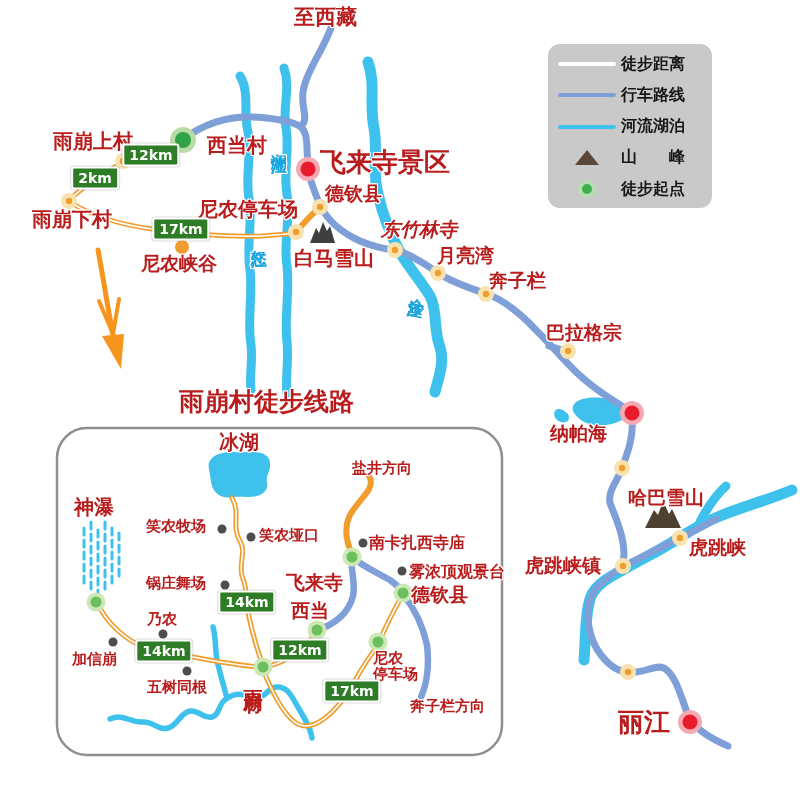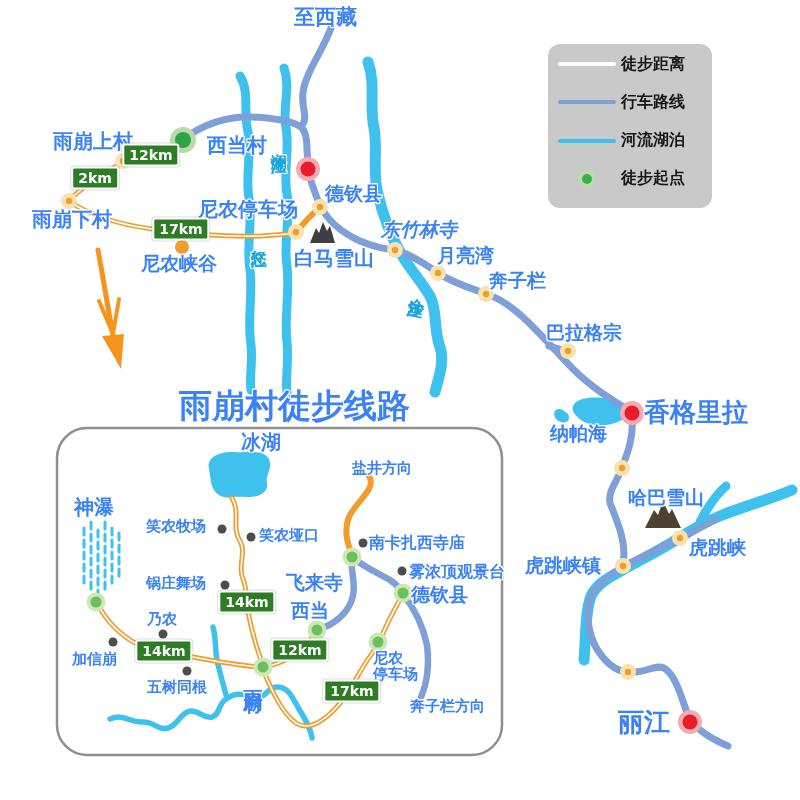--- a/index.html
+++ b/index.html
@@ -3,37 +3,37 @@
 <meta charset="utf-8">
 <style>
   html,body{margin:0;padding:0;background:#fff;}
   .stage{
     position:relative;width:800px;height:800px;background:#ffffff;overflow:hidden;
     font-family:"DejaVu Sans","Liberation Sans",sans-serif;
   }
   .map-svg{position:absolute;left:0;top:0;width:800px;height:800px;}
   
   .lbl{
-    position:absolute;font-weight:bold;color:#3b82f6;white-space:nowrap;line-height:1.05;
+    position:absolute;font-weight:bold;color:#b91c1c;white-space:nowrap;line-height:1.05;
     text-shadow:-1px -1px 0 #fff,1px -1px 0 #fff,-1px 1px 0 #fff,1px 1px 0 #fff,0 -1px 0 #fff,0 1px 0 #fff,-1px 0 0 #fff,1px 0 0 #fff;
   }
-  .s26{font-size:26px;} .s25{font-size:33px;} .s21{font-size:21px;} .s20{font-size:20px;}
+  .s26{font-size:26px;} .s25{font-size:25px;} .s21{font-size:21px;} .s20{font-size:20px;}
   .s19{font-size:19px;} .s17{font-size:15px;} .s16{font-size:16px;} .s15{font-size:15px;}
   .riv{color:#1ba4dd;}
   .vert{writing-mode:vertical-rl;letter-spacing:2px;}
   .badge{
     position:absolute;transform:translate(-50%,-50%);
     background:#2e7d26;color:#fff;font-weight:bold;font-size:14px;line-height:1;
     padding:2px 5px 3px 5px;border:2px solid #fff;border-radius:3px;
     box-shadow:0 0 0 1px rgba(120,120,120,.25);white-space:nowrap;
   }
   
   .legend{
     position:absolute;left:548px;top:44px;width:164px;height:164px;
-    background:#c9c9c9;border-radius:12px;padding:8px 6px 17px 8px;box-sizing:border-box;
+    background:#c9c9c9;border-radius:12px;padding:8px 6px 7px 8px;box-sizing:border-box;
     display:flex;flex-direction:column;justify-content:space-between;
   }
   .legend-row{display:flex;align-items:center;height:24px;}
   .legend-swatch{width:62px;display:flex;justify-content:center;align-items:center;flex:none;}
   .legend-line{width:58px;height:4px;border-radius:2px;}
   .legend-label{font-size:16px;font-weight:bold;color:#161616;margin-left:3px;white-space:nowrap;}
   .tri{
     width:0;height:0;border-left:12px solid transparent;border-right:12px solid transparent;
     border-bottom:15px solid #5a4736;
   }
@@ -290,54 +290,60 @@
       <span class="legend-label">行车路线</span>
     </div>
     <div class="legend-row">
       <span class="legend-swatch">
           <span class="legend-line" style="background:#3fc1f0;"></span>
         </span>
       <span class="legend-label">河流湖泊</span>
     </div>
     <div class="legend-row">
       <span class="legend-swatch">
+          <span class="tri"></span>
+        </span>
+      <span class="legend-label">山　　峰</span>
+    </div>
+    <div class="legend-row">
+      <span class="legend-swatch">
           <span class="leg-dot"></span>
         </span>
       <span class="legend-label">徒步起点</span>
     </div>
   </div>
 
   <div class="lbl s21" style="left:294px;top:6px;">至西藏</div>
   <div class="lbl s20" style="left:53px;top:131px;">雨崩上村</div>
   <div class="lbl s20" style="left:207px;top:135px;">西当村</div>
   <div class="lbl s20" style="left:32px;top:209px;">雨崩下村</div>
   <div class="lbl s20" style="left:198px;top:199px;">尼农停车场</div>
   <div class="lbl s19" style="left:141px;top:254px;">尼农峡谷</div>
+  <div class="lbl s26" style="left:320px;top:149px;">飞来寺景区</div>
   <div class="lbl s19" style="left:325px;top:184px;">德钦县</div>
   <div class="lbl s20" style="left:294px;top:248px;">白马雪山</div>
   <div class="lbl s19" style="left:381px;top:220px;font-style:italic;">东竹林寺</div>
   <div class="lbl s19" style="left:437px;top:246px;">月亮湾</div>
   <div class="lbl s19" style="left:489px;top:271px;">奔子栏</div>
   <div class="lbl s19" style="left:546px;top:323px;">巴拉格宗</div>
   <div class="lbl s19" style="left:550px;top:424px;">纳帕海</div>
-  <div class="lbl s26" style="left:644px;top:399px;">香格里拉</div>
   <div class="lbl s19" style="left:628px;top:488px;">哈巴雪山</div>
   <div class="lbl s19" style="left:689px;top:538px;">虎跳峡</div>
   <div class="lbl s19" style="left:525px;top:556px;">虎跳峡镇</div>
   <div class="lbl s26" style="left:618px;top:709px;">丽江</div>
   <div class="lbl s16 riv vert" style="left:270px;top:141px;">澜沧江</div>
   <div class="lbl s16 riv vert" style="left:250px;top:237px;">怒江</div>
   <div class="lbl s16 riv vert" style="left:412px;top:284px;transform:rotate(12deg);transform-origin:top left;">金沙江</div>
 
   <div class="badge" style="left:151px;top:155px;">12km</div>
   <div class="badge" style="left:95px;top:178px;">2km</div>
   <div class="badge" style="left:181px;top:229px;">17km</div>
 
   <div class="lbl s25" style="left:179px;top:389px;">雨崩村徒步线路</div>
-  <div class="lbl s20" style="left:219px;top:432px;margin-left:22px;">冰湖</div>
+  <div class="lbl s20" style="left:219px;top:432px;">冰湖</div>
   <div class="lbl s20" style="left:74px;top:497px;">神瀑</div>
   <div class="lbl s17" style="left:146px;top:519px;">笑农牧场</div>
   <div class="lbl s17" style="left:259px;top:528px;">笑农垭口</div>
   <div class="lbl s17" style="left:146px;top:576px;">锅庄舞场</div>
   <div class="lbl s19" style="left:286px;top:548px;margin-top:25px;">飞来寺</div>
   <div class="lbl s17" style="left:147px;top:612px;">乃农</div>
   <div class="lbl s17" style="left:72px;top:652px;">加信崩</div>
   <div class="lbl s17" style="left:147px;top:680px;">五树同根</div>
   <div class="lbl s19 vert" style="left:243px;top:674px;">雨崩村</div>
   <div class="lbl s19" style="left:291px;top:601px;">西当</div>

